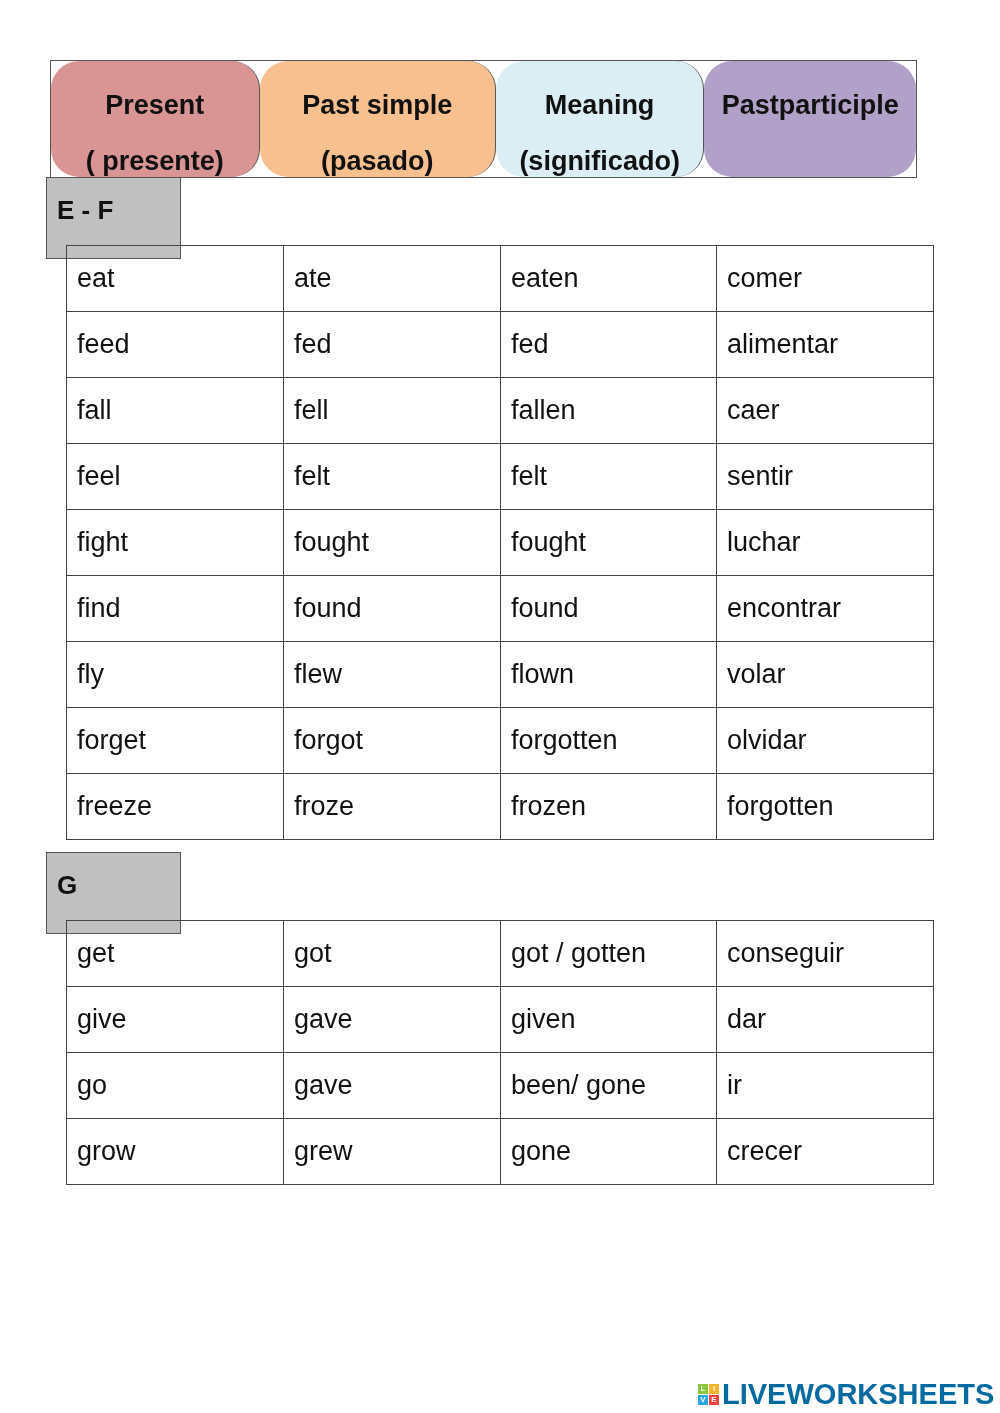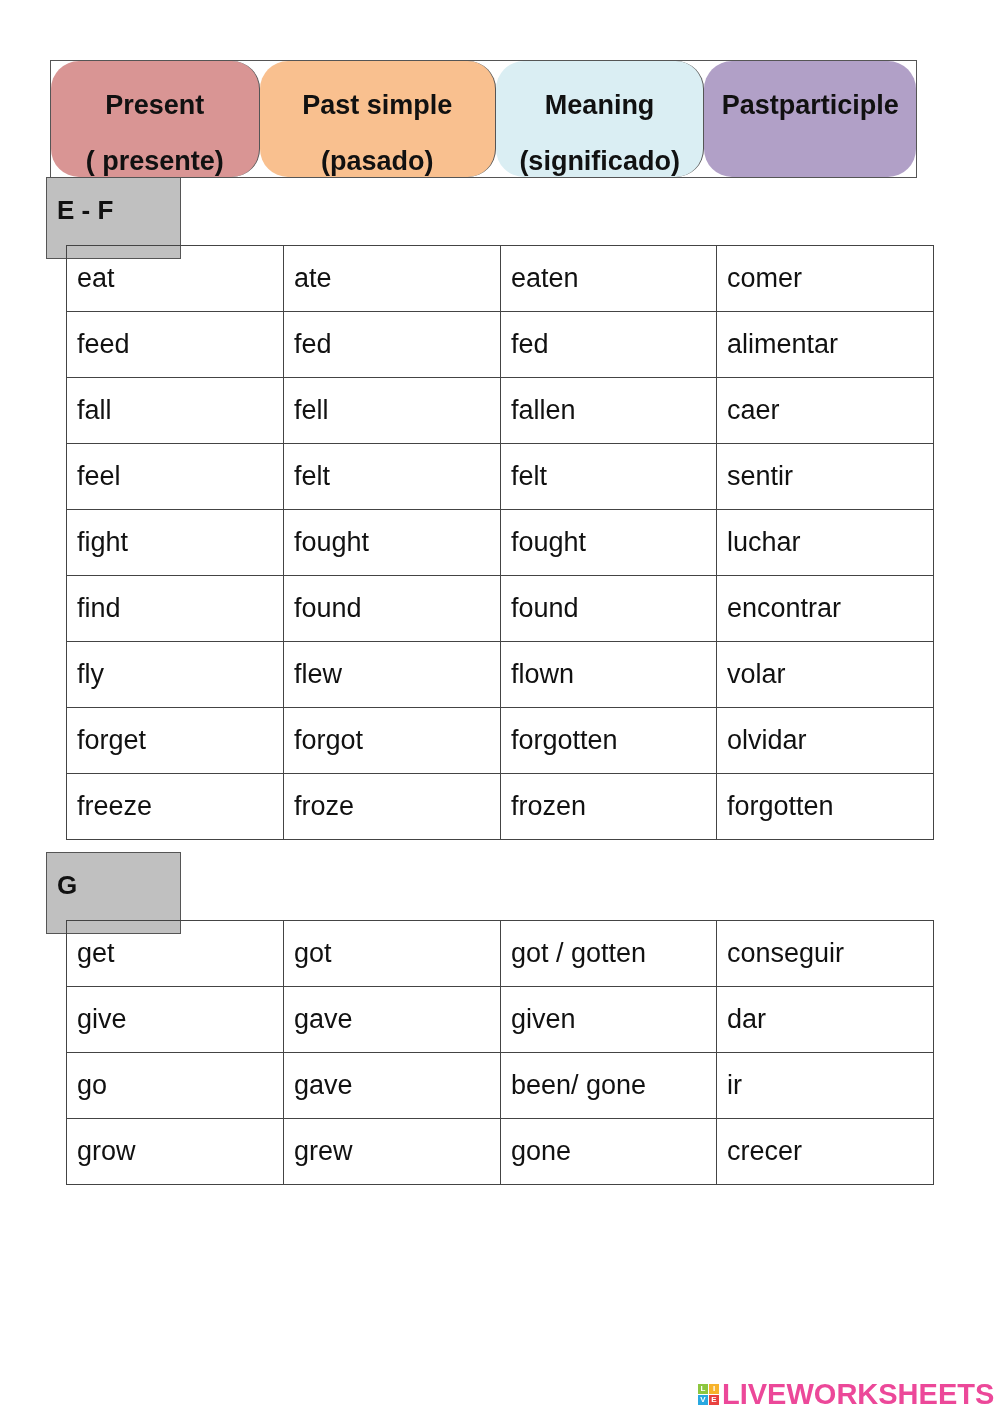--- a/index.html
+++ b/index.html
@@ -17,21 +17,21 @@
              border: 1px solid #555; background: #c0c0c0; font-weight: bold; font-size: 26px;
              padding-left: 10px; line-height: 64px; }
 
   .grid { position: absolute; left: 54px; width: 867px; border-collapse: collapse; table-layout: fixed; margin-left: 12px; }
   .grid td { border: 1px solid #444; height: 66px; padding: 0 0 0 10px; font-size: 27px;
              vertical-align: middle; box-sizing: border-box; }
 
   .logo { position: absolute; left: 698px; top: 1378px; display: flex; align-items: center; }
   .logo-box { display: grid; grid-template-columns: 10px 10px; grid-template-rows: 10px 10px; gap: 1px; margin-right: 3px; }
   .logo-box div { font-size: 8px; font-weight: bold; color: #fff; text-align: center; line-height: 10px; }
-  .logo-text { font-size: 29px; font-weight: bold; color: #ec4899; letter-spacing: 0px; }
+  .logo-text { font-size: 29px; font-weight: bold; color: #0369a1; letter-spacing: 0px; }
 </style>
 </head>
 <body>
 
 <div class="header">
   <div class="hcell" style="width:212px;background:#d99594">
     <span>Present</span>
     <span>( presente)</span>
   </div>
   <div class="hcell" style="width:240px;background:#f9c08f">

